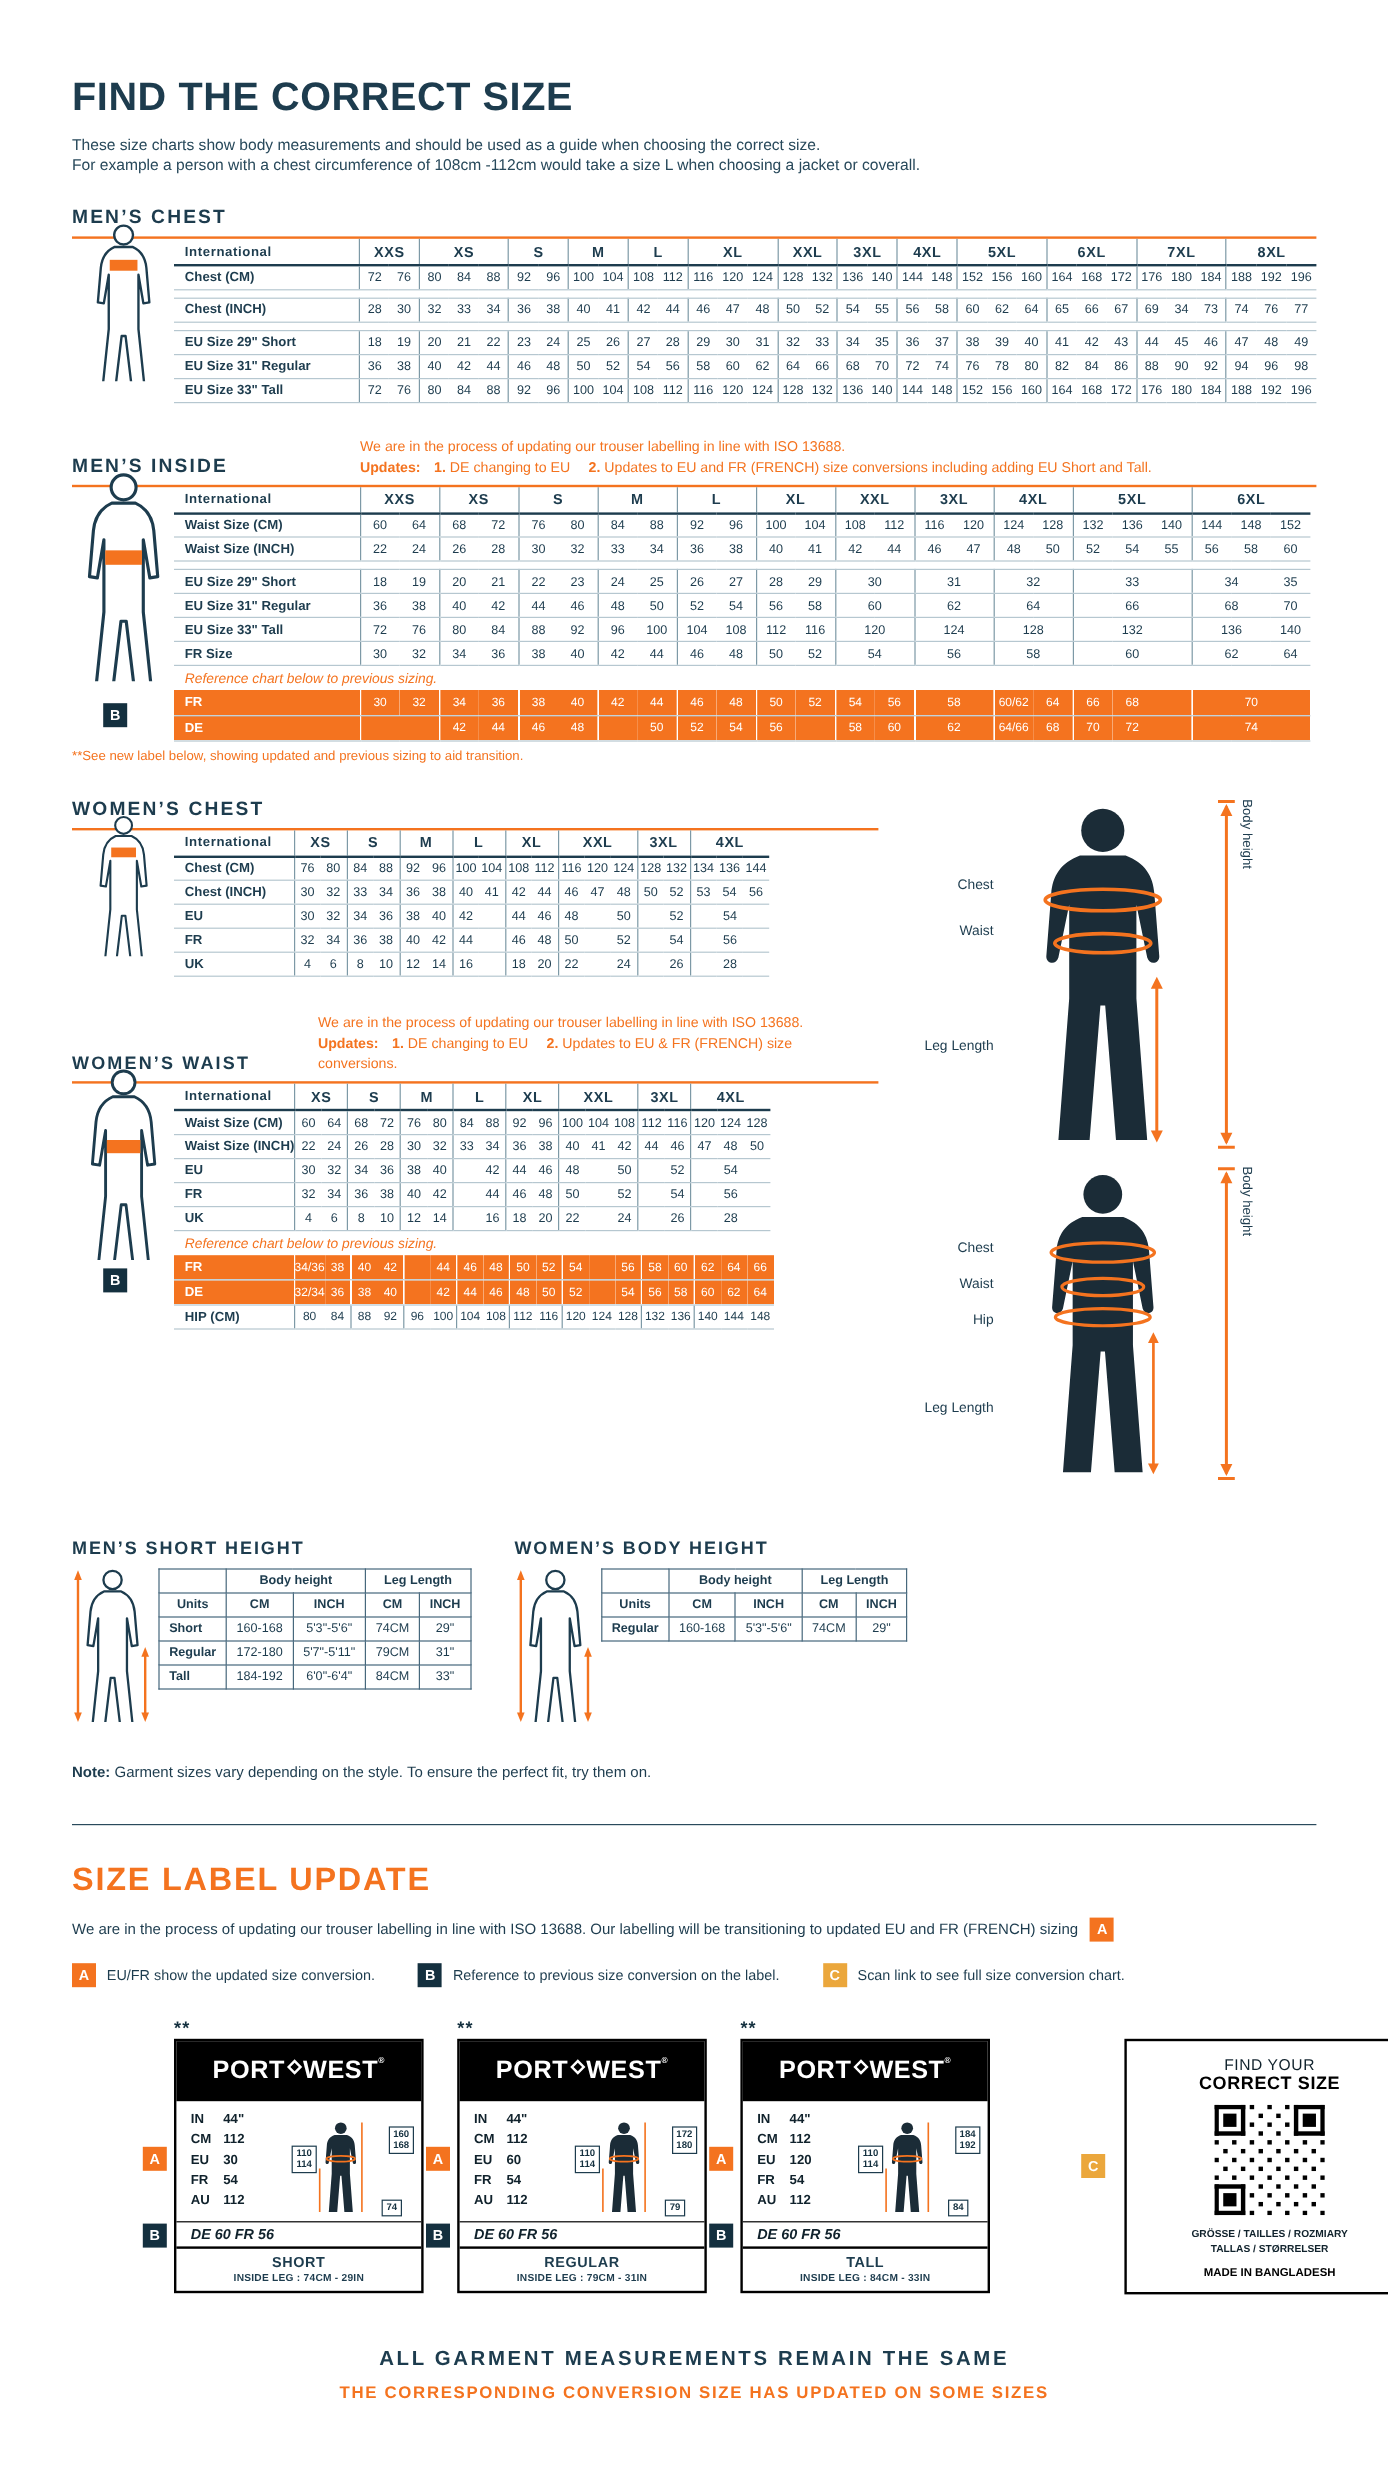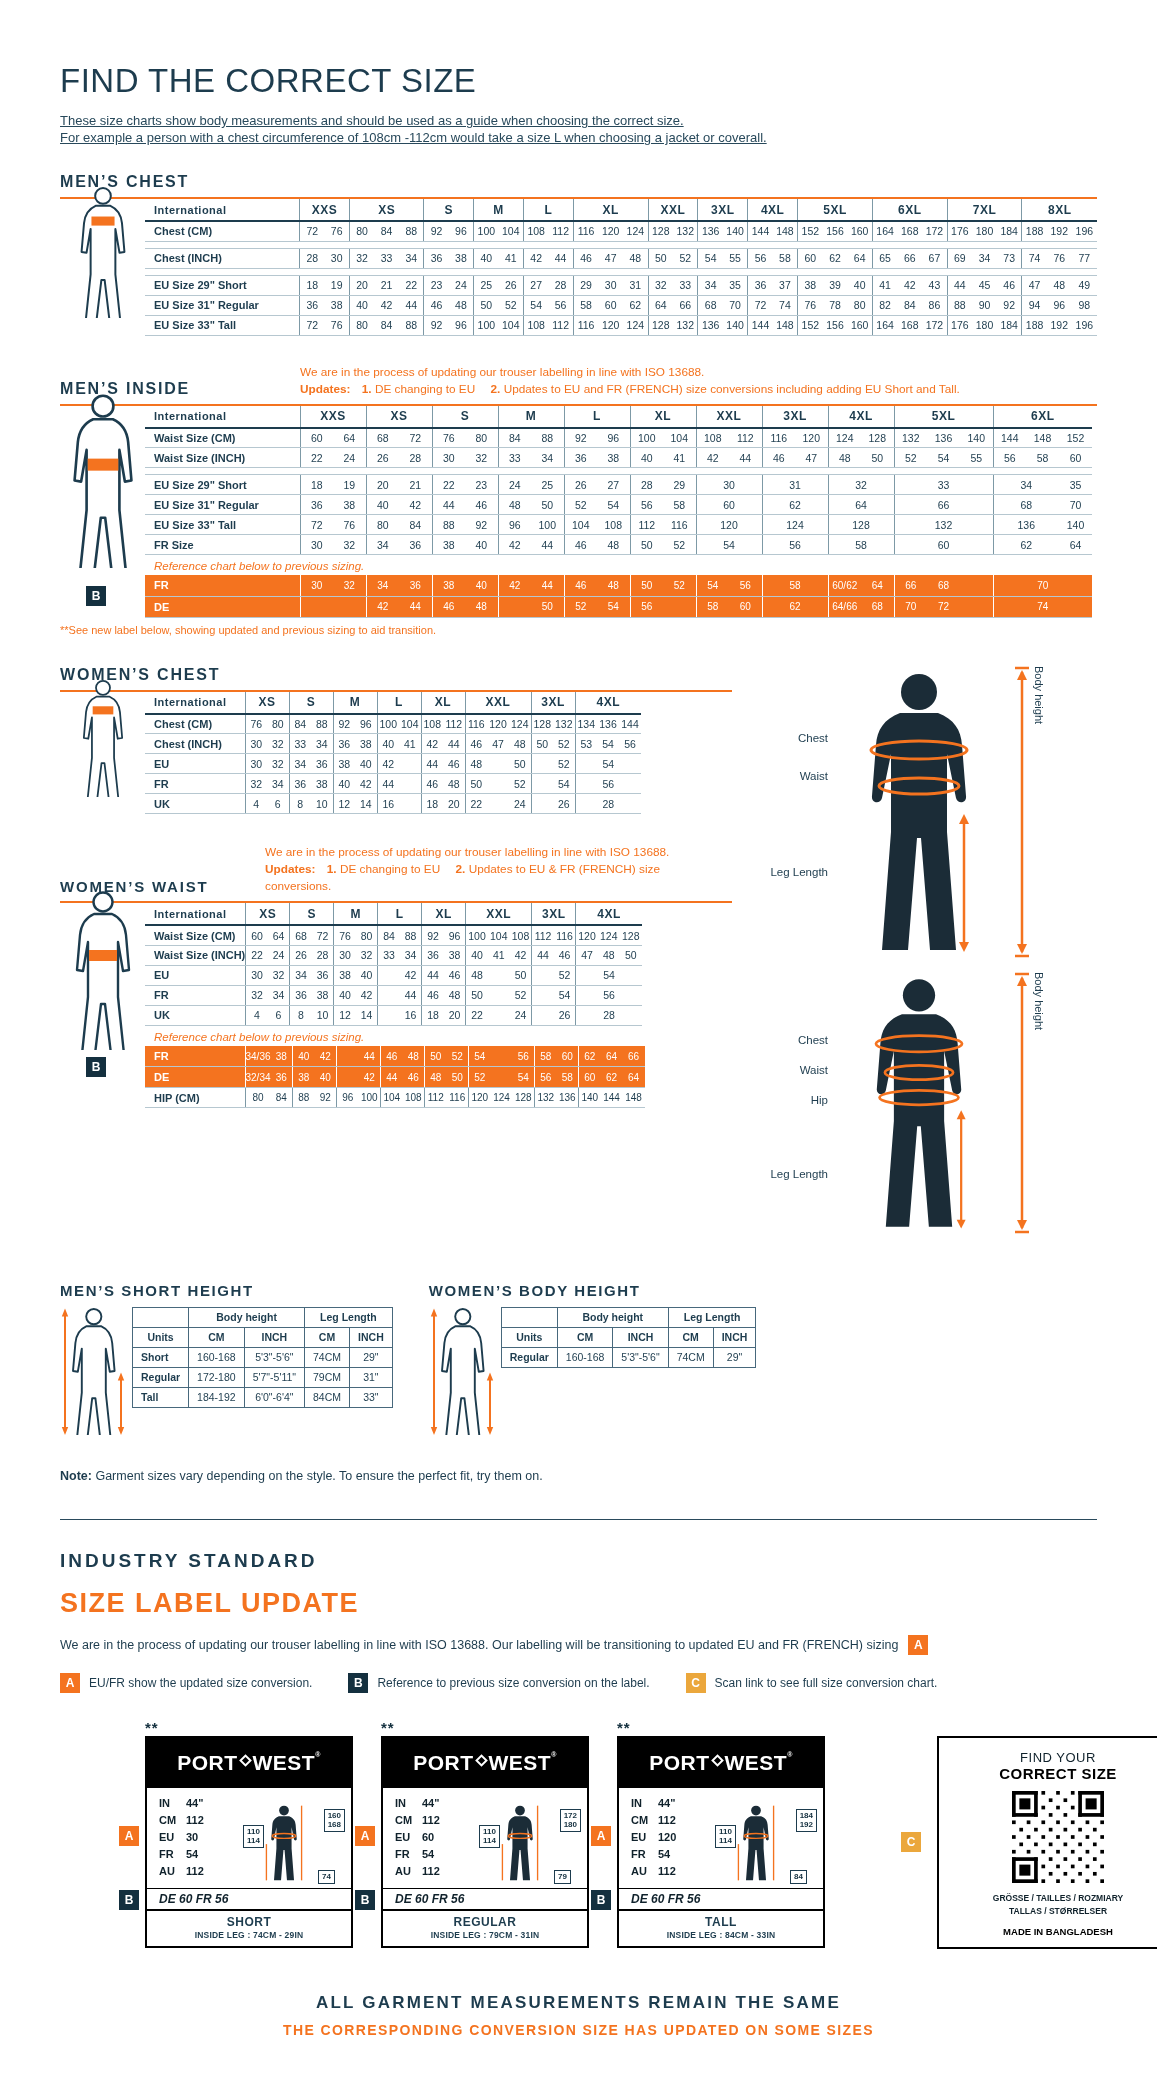--- a/index.html
+++ b/index.html
@@ -3,22 +3,22 @@
 <meta charset="utf-8">
 <style>
   :root{
     --navy:#1d3c4e; --navy-dark:#14303f; --sil:#1b2c37;
     --orange:#f4731f; --amber:#eba73c;
     --line-l:#b6c7d0; --line-m:#7d99a6;
   }
   *{box-sizing:border-box;}
   body{margin:0;background:#fff;width:1157px;min-height:2076px;font-family:"Liberation Sans",sans-serif;color:var(--navy);}
   .page{padding:62px 60px 40px;}
-  h1{font-size:33px;font-weight:400;letter-spacing:.5px;margin:0 0 13px;color:var(--navy);}
-  .sub{font-size:13px;margin:2px 0;color:#28495b;text-decoration:underline;}
+  h1{font-size:33px;font-weight:700;letter-spacing:.5px;margin:0 0 13px;color:var(--navy);}
+  .sub{font-size:13px;margin:2px 0;color:#28495b;}
   .sec-title{font-size:16px;font-weight:800;letter-spacing:1.8px;margin:0 0 6px;color:var(--navy);}
   section{margin-top:28px;}
   .sec-head{display:flex;align-items:flex-end;margin-bottom:6px;}
   .sec-head .sec-title{margin:0;flex:none;width:240px;}
   .w .sec-head .sec-title{width:205px;font-size:15px;}
   .sec-notes{font-size:11.8px;color:var(--orange);line-height:1.45;}
   .sec-notes .upd{font-weight:800;margin-right:8px;}
   .sec-notes .num{font-weight:800;}
   .sec-notes .itm{margin-right:12px;}
   .tbl-wrap{position:relative;border-top:2.5px solid var(--orange);padding-left:85px;}
@@ -1241,21 +1241,20 @@
           </div>
       </div>
     </div>
   </div>
 
   <p class="bottom-note"><b>Note:</b><span> Garment sizes vary depending on the style. To ensure the perfect fit, try them on.</span></p>
 
   <hr class="divider">
 
   <div>
-    <p class="kicker">INDUSTRY STANDARD</p>
     <p class="upd-title">SIZE LABEL UPDATE</p>
     <div class="upd-para">
       <span>We are in the process of updating our trouser labelling in line with ISO 13688. Our labelling will be transitioning to updated EU and FR (FRENCH) sizing</span>
       <span class="badge badge-orange">A</span>
     </div>
     <div class="legend">
       <div class="li">
         <span class="badge badge-orange">A</span>
         <span>EU/FR show the updated size conversion.</span>
       </div>

